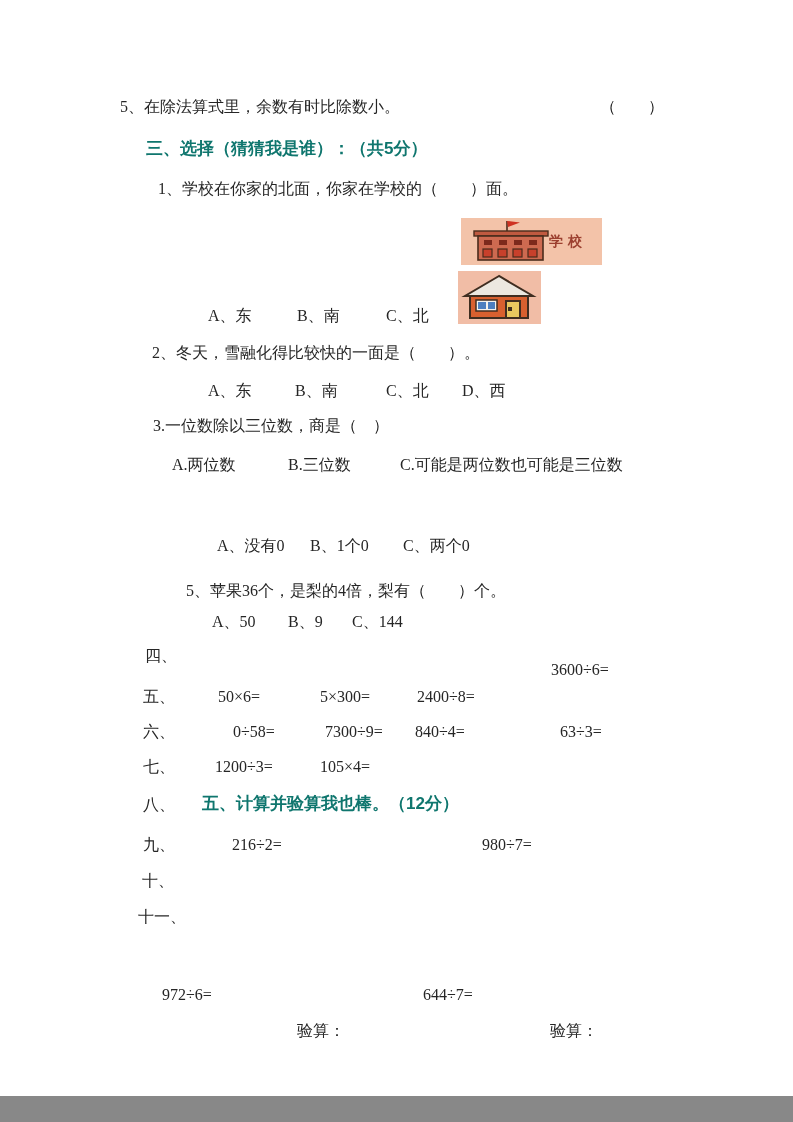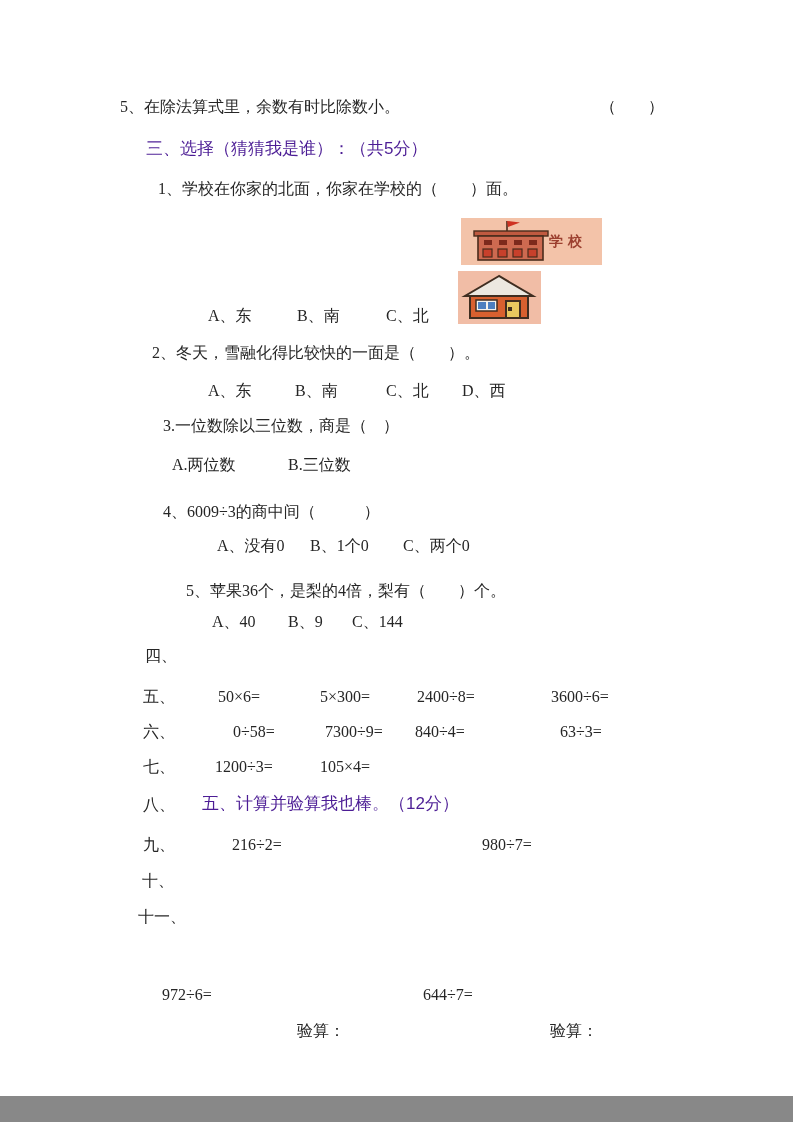--- a/index.html
+++ b/index.html
@@ -17,24 +17,24 @@
     position:absolute;
     font-size:16px;
     line-height:20px;
     white-space:pre;
     color:#262626;
   }
   .h{
     position:absolute;
     font-size:17px;
     line-height:21px;
-    font-weight:normal;
+    font-weight:bold;
     white-space:pre;
     font-family:"Liberation Sans","DejaVu Sans",sans-serif;
-    color:#4c1d95;
+    color:#0f766e;
   }
   .img-box{position:absolute;text-align:right;}
   .img-box svg{display:block;}
   .school-label{
     position:absolute;
     left:88px;top:15px;
     font-size:14px;
     font-weight:bold;
     letter-spacing:5px;
     color:#9c4030;
@@ -89,41 +89,41 @@
   <span class="t" style="left:208px;top:306px">A、东</span>
   <span class="t" style="left:297px;top:306px">B、南</span>
   <span class="t" style="left:386px;top:306px">C、北</span>
 
   <span class="t" style="left:152px;top:343px">2、冬天，雪融化得比较快的一面是（　　）。</span>
   <span class="t" style="left:208px;top:381px">A、东</span>
   <span class="t" style="left:295px;top:381px">B、南</span>
   <span class="t" style="left:386px;top:381px">C、北</span>
   <span class="t" style="left:462px;top:381px">D、西</span>
 
-  <span class="t" style="left:163px;top:416px">3.一位数除以三位数，商是（　）</span>
+  <span class="t" style="left:153px;top:416px">3.一位数除以三位数，商是（　）</span>
   <span class="t" style="left:172px;top:455px">A.两位数</span>
   <span class="t" style="left:288px;top:455px">B.三位数</span>
+  <span class="t" style="left:400px;top:455px">C.可能是两位数也可能是三位数</span>
 
-  <span class="t" style="left:163px;top:502px">4、6009÷3的商中间（　　　）</span>
   <span class="t" style="left:217px;top:536px">A、没有0</span>
   <span class="t" style="left:310px;top:536px">B、1个0</span>
   <span class="t" style="left:403px;top:536px">C、两个0</span>
 
   <span class="t" style="left:186px;top:581px">5、苹果36个，是梨的4倍，梨有（　　）个。</span>
-  <span class="t" style="left:212px;top:612px">A、40</span>
+  <span class="t" style="left:212px;top:612px">A、50</span>
   <span class="t" style="left:288px;top:612px">B、9</span>
   <span class="t" style="left:352px;top:612px">C、144</span>
 
   <span class="t" style="left:145px;top:646px">四、</span>
 
   <span class="t" style="left:143px;top:687px">五、</span>
   <span class="t" style="left:218px;top:687px">50×6=</span>
   <span class="t" style="left:320px;top:687px">5×300=</span>
   <span class="t" style="left:417px;top:687px">2400÷8=</span>
-  <span class="t" style="left:551px;top:687px">3600÷6=</span>
+  <span class="t" style="left:551px;top:660px">3600÷6=</span>
 
   <span class="t" style="left:143px;top:722px">六、</span>
   <span class="t" style="left:233px;top:722px">0÷58=</span>
   <span class="t" style="left:325px;top:722px">7300÷9=</span>
   <span class="t" style="left:415px;top:722px">840÷4=</span>
   <span class="t" style="left:560px;top:722px">63÷3=</span>
 
   <span class="t" style="left:143px;top:757px">七、</span>
   <span class="t" style="left:215px;top:757px">1200÷3=</span>
   <span class="t" style="left:320px;top:757px">105×4=</span>

